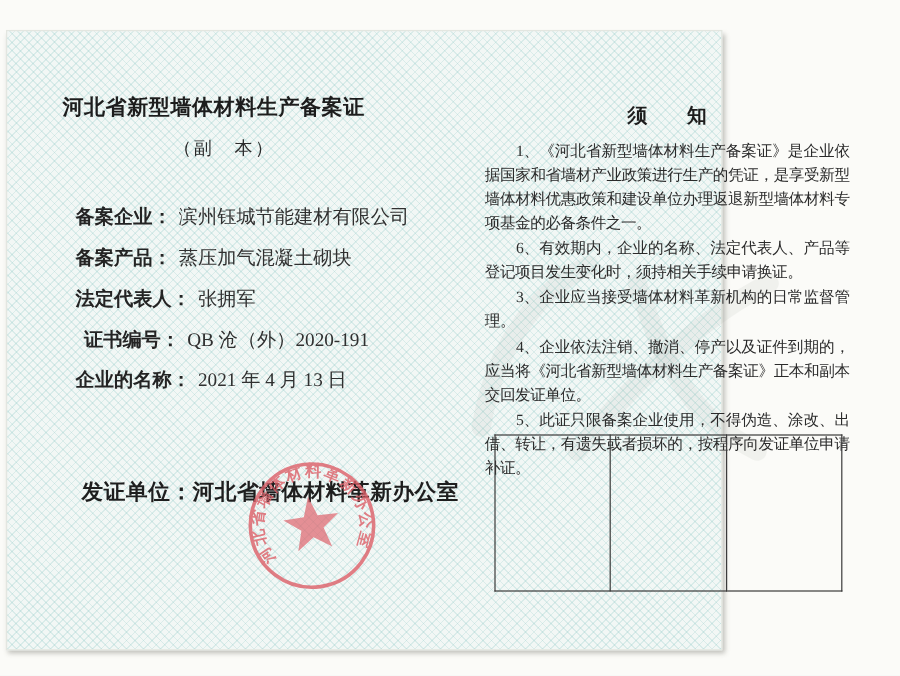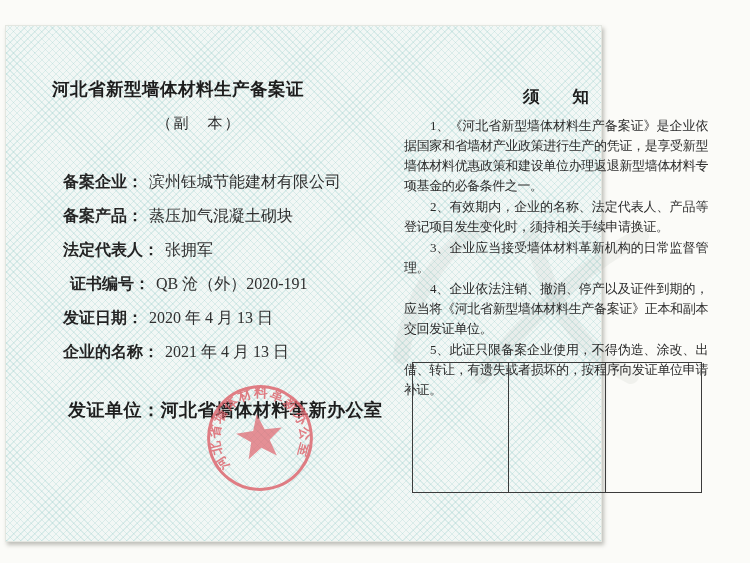--- a/index.html
+++ b/index.html
@@ -19,21 +19,21 @@
     border:1px solid #e3e6e0;
     box-sizing:border-box;
   }
   
   .cert-title{
     position:absolute;left:46px;top:51px;width:290px;
     font-size:17.5px;font-weight:bold;color:#1d1d1d;letter-spacing:0.5px;
     white-space:nowrap;
   }
   .cert-subtitle{
-    position:absolute;left:58px;top:88px;width:270px;text-align:center;
+    position:absolute;left:46px;top:88px;width:270px;text-align:center;
     font-size:15px;color:#2a2a2a;letter-spacing:2px;
   }
   .fields{position:absolute;left:57px;top:146px;width:310px;}
   .field-row{line-height:20px;margin-bottom:14px;white-space:nowrap;}
   .field-row.indented{padding-left:7px;}
   .field-label{font-weight:bold;font-size:16px;color:#242424;}
   .field-value{font-size:16px;color:#303030;margin-left:6px;}
   .issuer{
     position:absolute;left:62px;top:372px;white-space:nowrap;
     font-size:18px;font-weight:bold;color:#1e1e1e;letter-spacing:0.5px;
@@ -84,23 +84,20 @@
     <div class="field-row">
       <span class="field-label">备案产品：</span><span class="field-value">蒸压加气混凝土砌块</span>
     </div>
     <div class="field-row">
       <span class="field-label">法定代表人：</span><span class="field-value">张拥军</span>
     </div>
     <div class="field-row indented">
       <span class="field-label">证书编号：</span><span class="field-value">QB 沧（外）2020-191</span>
     </div>
     <div class="field-row">
-      <span class="field-label">发证日期：</span><span class="field-value">2020 年 4 月 13 日</span>
-    </div>
-    <div class="field-row">
       <span class="field-label">企业的名称：</span><span class="field-value">2021 年 4 月 13 日</span>
     </div>
   </div>
 
   <div class="issuer">
     <span>发证单位：</span><span>河北省墙体材料革新办公室</span>
   </div>
 
   <svg class="watermark" viewBox="0 0 340 250">
     <g fill="none" stroke="#8f9a96" stroke-opacity="0.10" stroke-width="16" stroke-linecap="round">
@@ -118,21 +115,21 @@
     </defs>
     <text font-size="14.5" fill="#dd5f68" font-weight="bold" font-family="Liberation Serif, DejaVu Serif, serif">
       <textPath href="#seal-text-path" startOffset="0" textLength="190" lengthAdjust="spacing">河北省墙体材料革新办公室</textPath>
     </text>
   </svg>
 
   <div class="notice-title">须　　知</div>
 
   <div class="notice-body">
     <p>1、《河北省新型墙体材料生产备案证》是企业依据国家和省墙材产业政策进行生产的凭证，是享受新型墙体材料优惠政策和建设单位办理返退新型墙体材料专项基金的必备条件之一。</p>
-    <p>2、有效期内，企业的名称、法定代表人、产品等登记项目发生变化时，须持相关手续申请换证。</p>
+    <p>6、有效期内，企业的名称、法定代表人、产品等登记项目发生变化时，须持相关手续申请换证。</p>
     <p>3、企业应当接受墙体材料革新机构的日常监督管理。</p>
     <p>4、企业依法注销、撤消、停产以及证件到期的，应当将《河北省新型墙体材料生产备案证》正本和副本交回发证单位。</p>
     <p>5、此证只限备案企业使用，不得伪造、涂改、出借、转让，有遗失或者损坏的，按程序向发证单位申请补证。</p>
   </div>
 
   <table class="check-table">
     <tbody>
     <tr>
       <td></td>
       <td></td>

